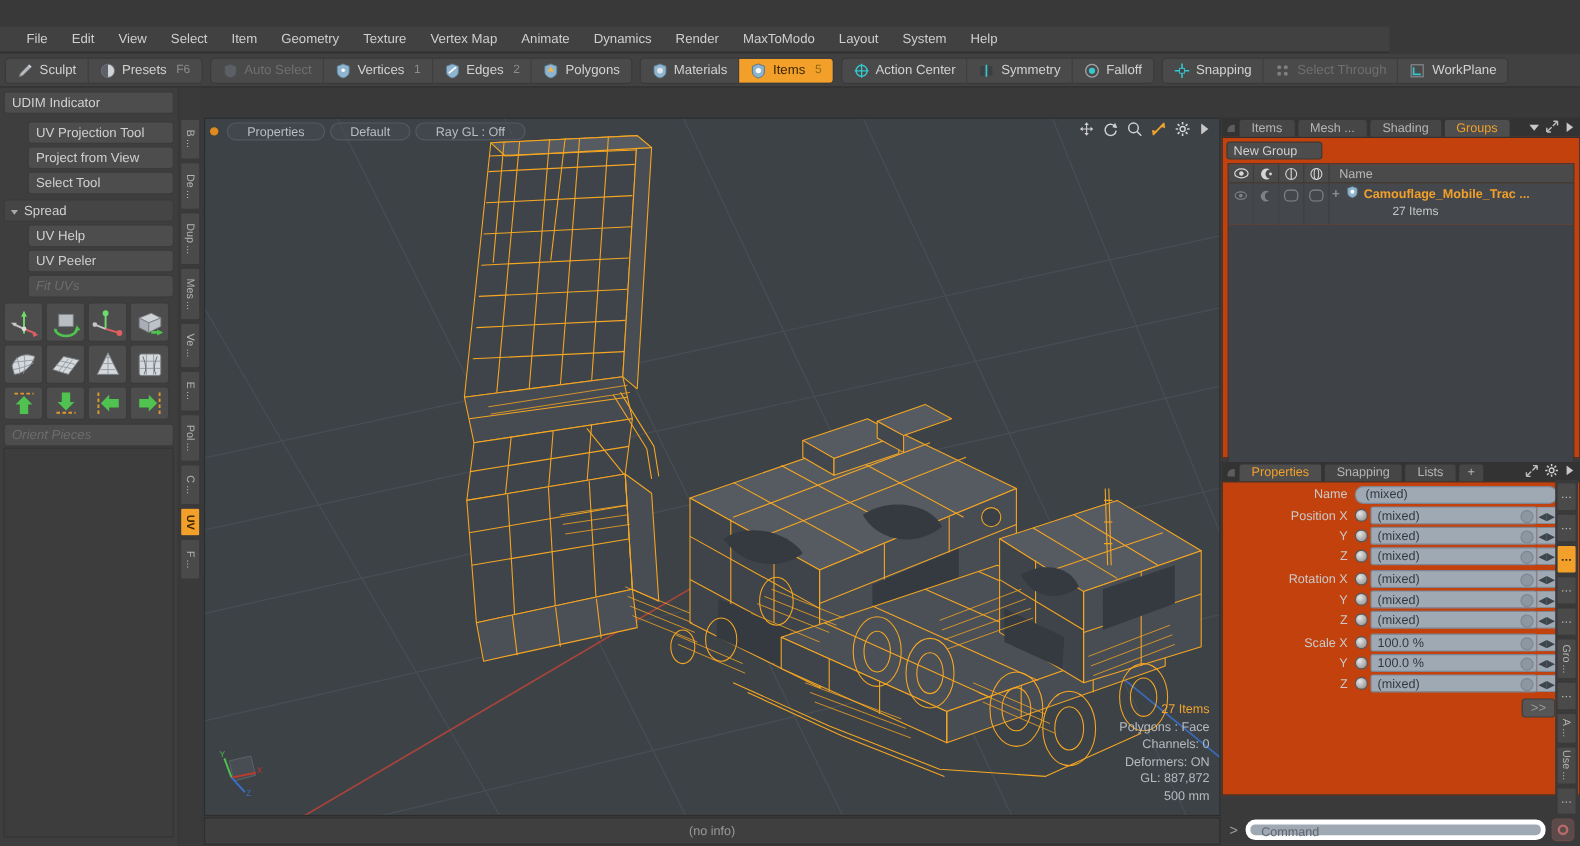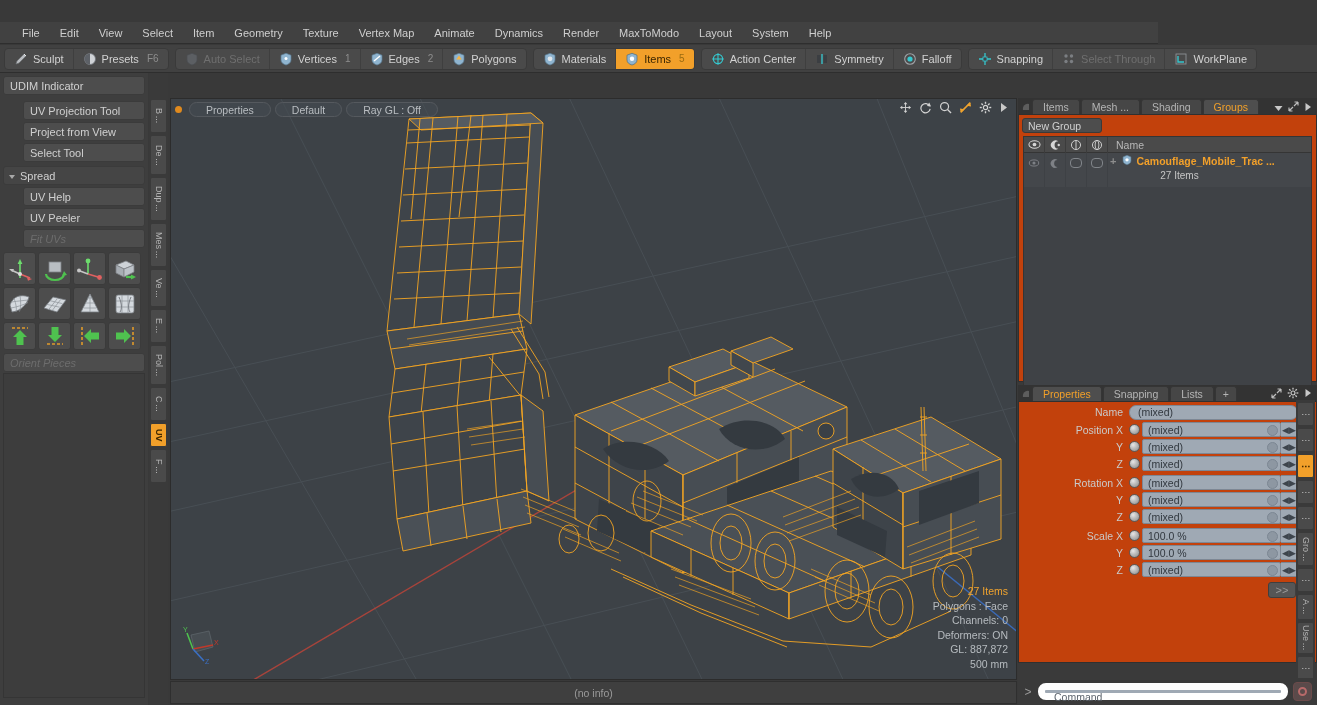--- a/index.html
+++ b/index.html
@@ -219,21 +219,21 @@
     color:#9a9a9a;font-size:11px;display:flex;align-items:center;justify-content:center;
     margin:4px 18px 0 0;
   }
 
   .cmdbar{
     position:absolute; left:1018px; top:678px; width:299px; height:27px;
     background:#3a3a3a; display:flex; align-items:center; padding:0 5px; gap:5px;
   }
   .cmd-gt{ color:#9a9a9a; font-size:12px; width:10px; text-align:center;}
   .cmd-input{
-    flex:1;height:17px;background:#9fa9b4;border:7px solid #ffffff;border-radius:8px;
+    flex:1;height:17px;background:#9fa9b4;border:4px solid #ffffff;border-radius:8px;
     color:#5d656e;font-size:10.5px;line-height:15px;padding-left:9px;
   }
   .cmd-rec{
     width:19px;height:19px;border-radius:4px;background:#5a4a4a;border:1px solid #6b4a4a;
     display:flex;align-items:center;justify-content:center;
   }
   .cmd-rec i{ width:9px;height:9px;border-radius:50%;border:2px solid #b86a6a; display:block;}
 
   .vtabs-right{
     position:absolute; left:1296px; top:400px; width:19px; height:280px;

